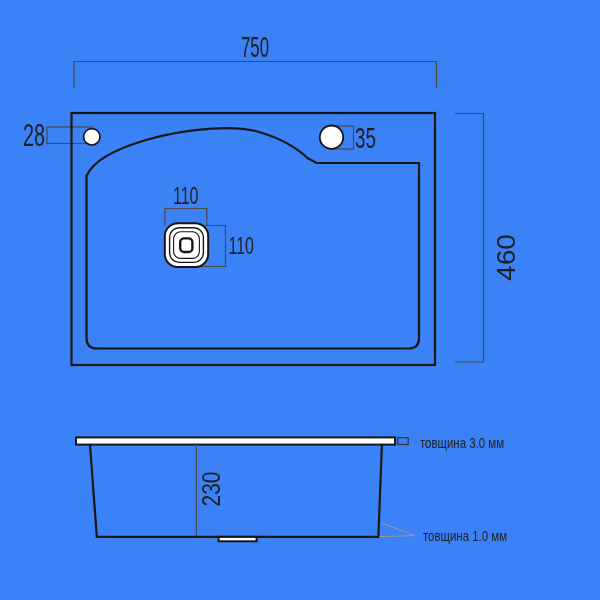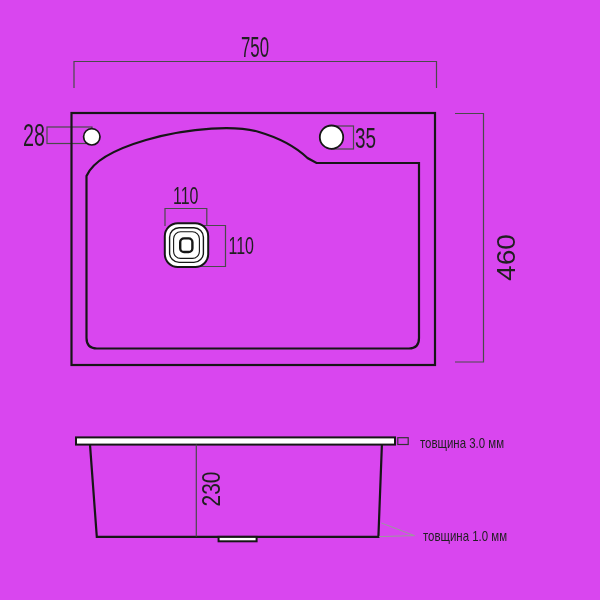--- a/index.html
+++ b/index.html
@@ -4,21 +4,21 @@
 <style>
   html, body {
     margin: 0;
     padding: 0;
     background: #ffffff;
     width: 600px;
     height: 600px;
     overflow: hidden;
     font-family: "Liberation Sans", sans-serif;
   }
-  .stage { position: relative; width: 600px; height: 600px; background: #d946ef; }
+  .stage { position: relative; width: 600px; height: 600px; background: #3b82f6; }
   svg { display: block; }
   .outline { fill: none; stroke: #161616; stroke-width: 2.2; }
   .dim { fill: none; stroke: #4a4a4a; stroke-width: 1.2; }
   .leader { fill: none; stroke: #9a9a9a; stroke-width: 1; }
   .whitefill { fill: #ffffff; }
   text {
     font-family: "Liberation Sans", sans-serif;
     fill: #1f1f1f;
     stroke: none;
   }

